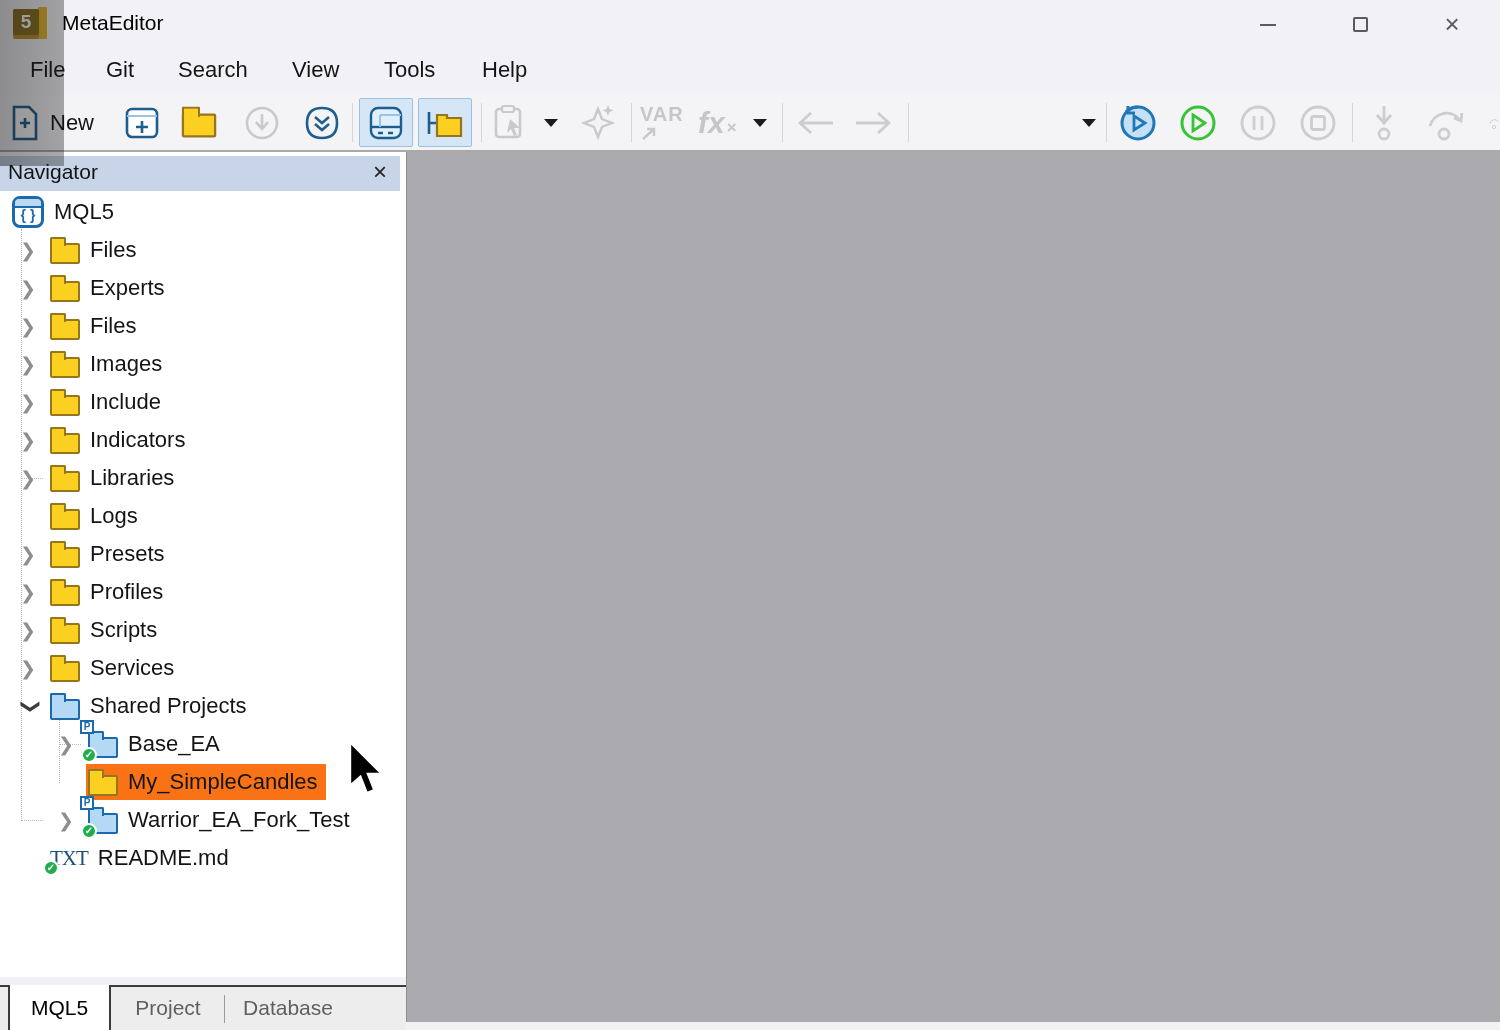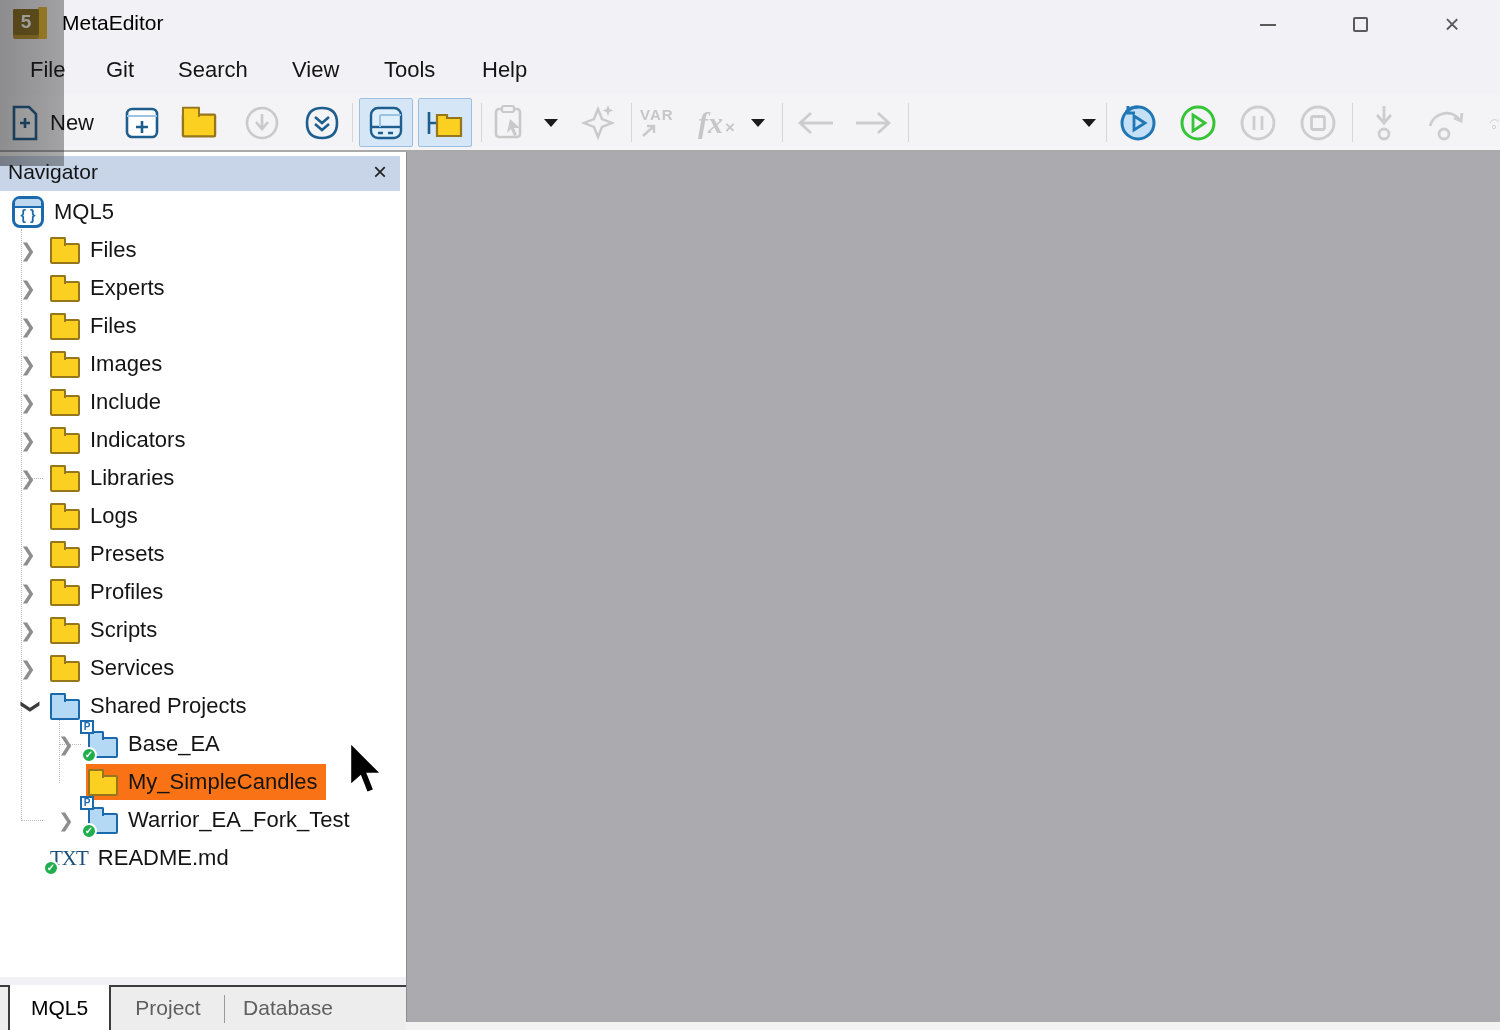--- a/index.html
+++ b/index.html
@@ -164,28 +164,28 @@
     </div>
     <div class="tb" style="left:576px;">
       <svg width="44" height="44" viewBox="0 0 44 44">
         <path d="M22 8 l4 10 10 4 -10 4 -4 10 -4 -10 -10 -4 10 -4 z" fill="none" stroke="#c9c9c9" stroke-width="2.4"></path>
         <path d="M32 4 l1.5 4 4 1.5 -4 1.5 -1.5 4 -1.5 -4 -4 -1.5 4 -1.5 z" fill="#c9c9c9"></path>
       </svg>
     </div>
     <div class="tb-sep" style="left:631px;"></div>
     <div class="tb" style="left:640px;">
       <div style="text-align:left;">
-        <div class="gtext" style="font-size:15px; letter-spacing:1px;">VAR</div>
+        <div class="gtext" style="font-size:20px; letter-spacing:1px;">VAR</div>
         <svg width="20" height="16" viewBox="0 0 20 16">
           <path d="M3 13 L14 3 M7 3 h7 v7" fill="none" stroke="#c9c9c9" stroke-width="2.4"></path>
         </svg>
       </div>
     </div>
     <div class="tb" style="left:698px;">
-      <span class="gtext" style="font-size:30px; font-style:italic; font-family:Liberation Serif, serif;">fx</span>
+      <span class="gtext" style="font-size:30px; font-style:italic; font-family:Liberation Sans, sans-serif;">fx</span>
       <span class="gtext" style="font-size:17px; margin:10px 0 0 2px;">×</span>
       <span class="caret" style="margin-left:16px;"></span>
     </div>
     <div class="tb-sep" style="left:782px;"></div>
     <div class="tb" style="left:795px;">
       <svg width="42" height="30" viewBox="0 0 42 30">
         <path d="M38 15 H6 M16 5 L5 15 l11 10" fill="none" stroke="#cdcdcd" stroke-width="2.8"></path>
       </svg>
     </div>
     <div class="tb" style="left:852px;">

